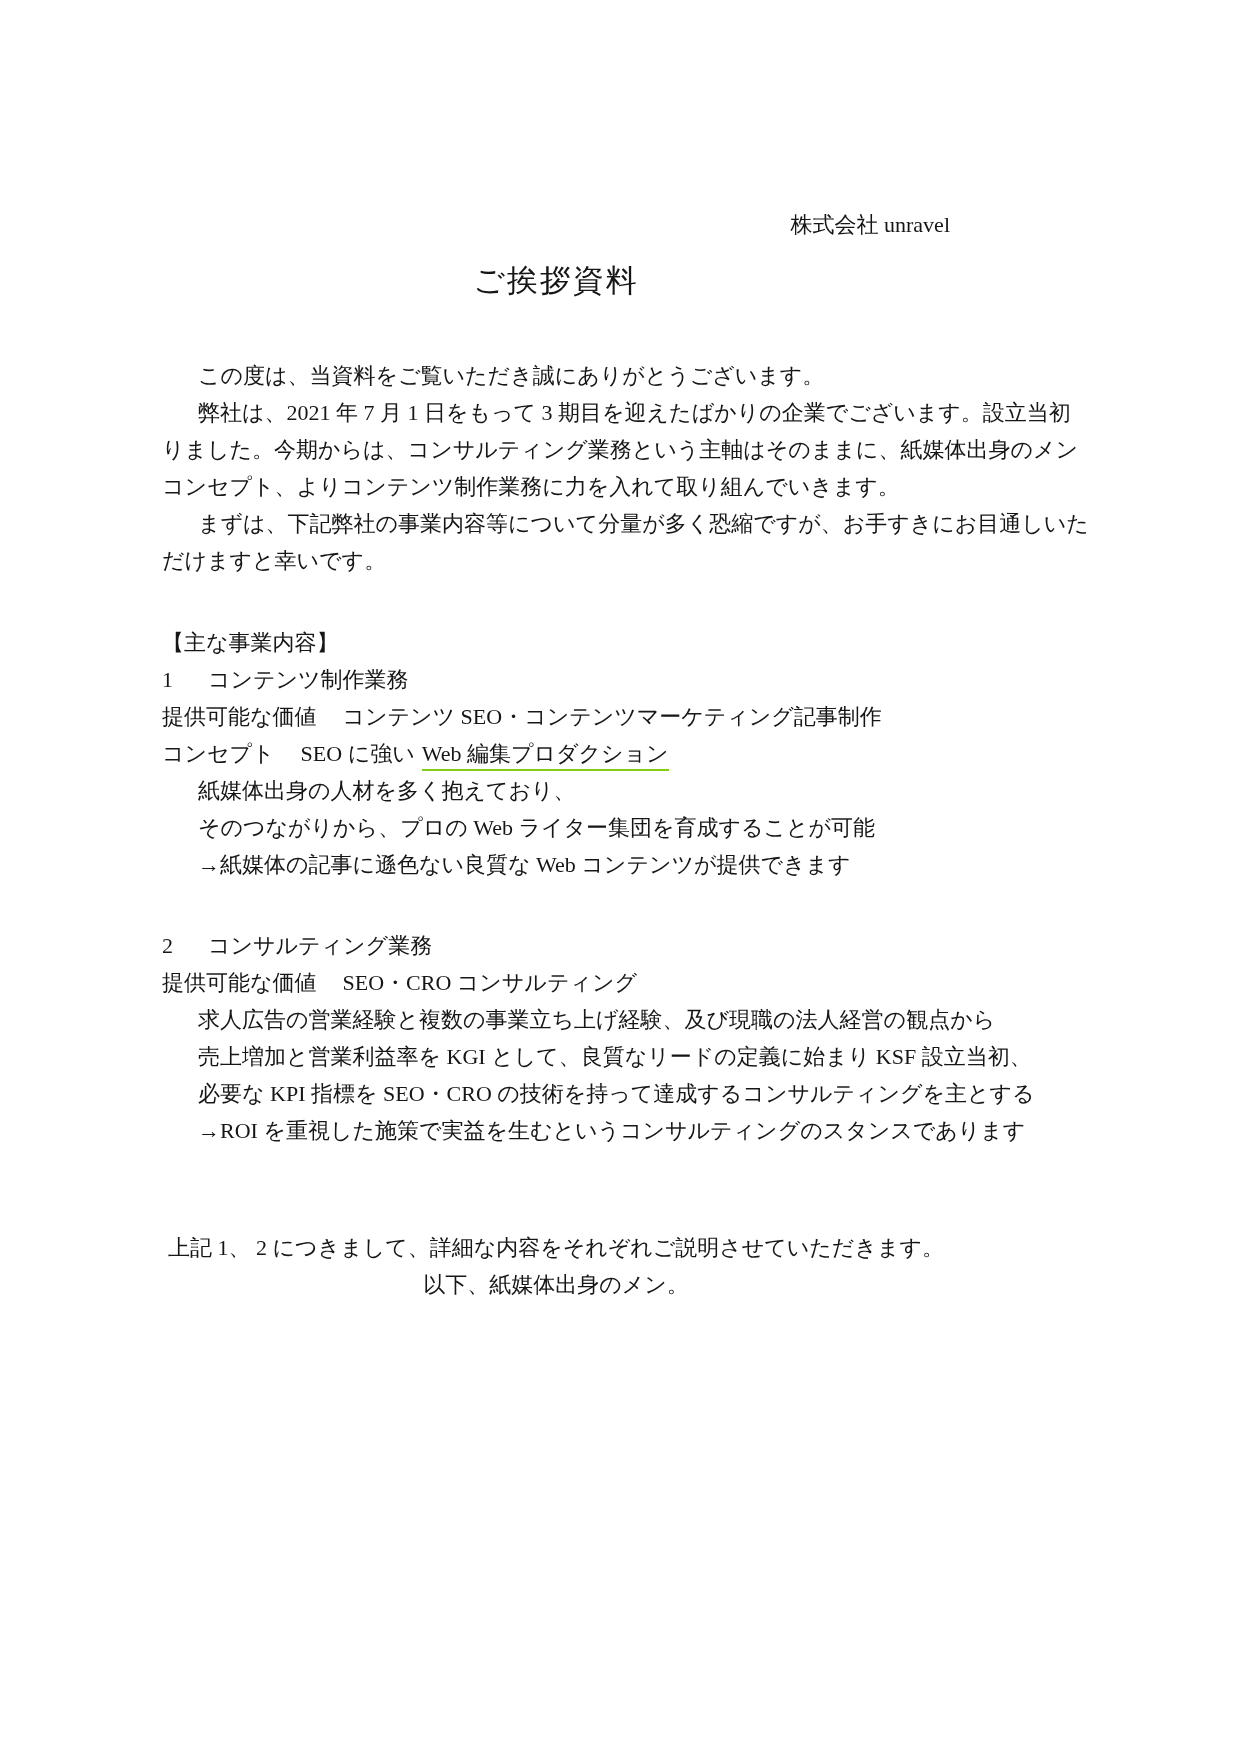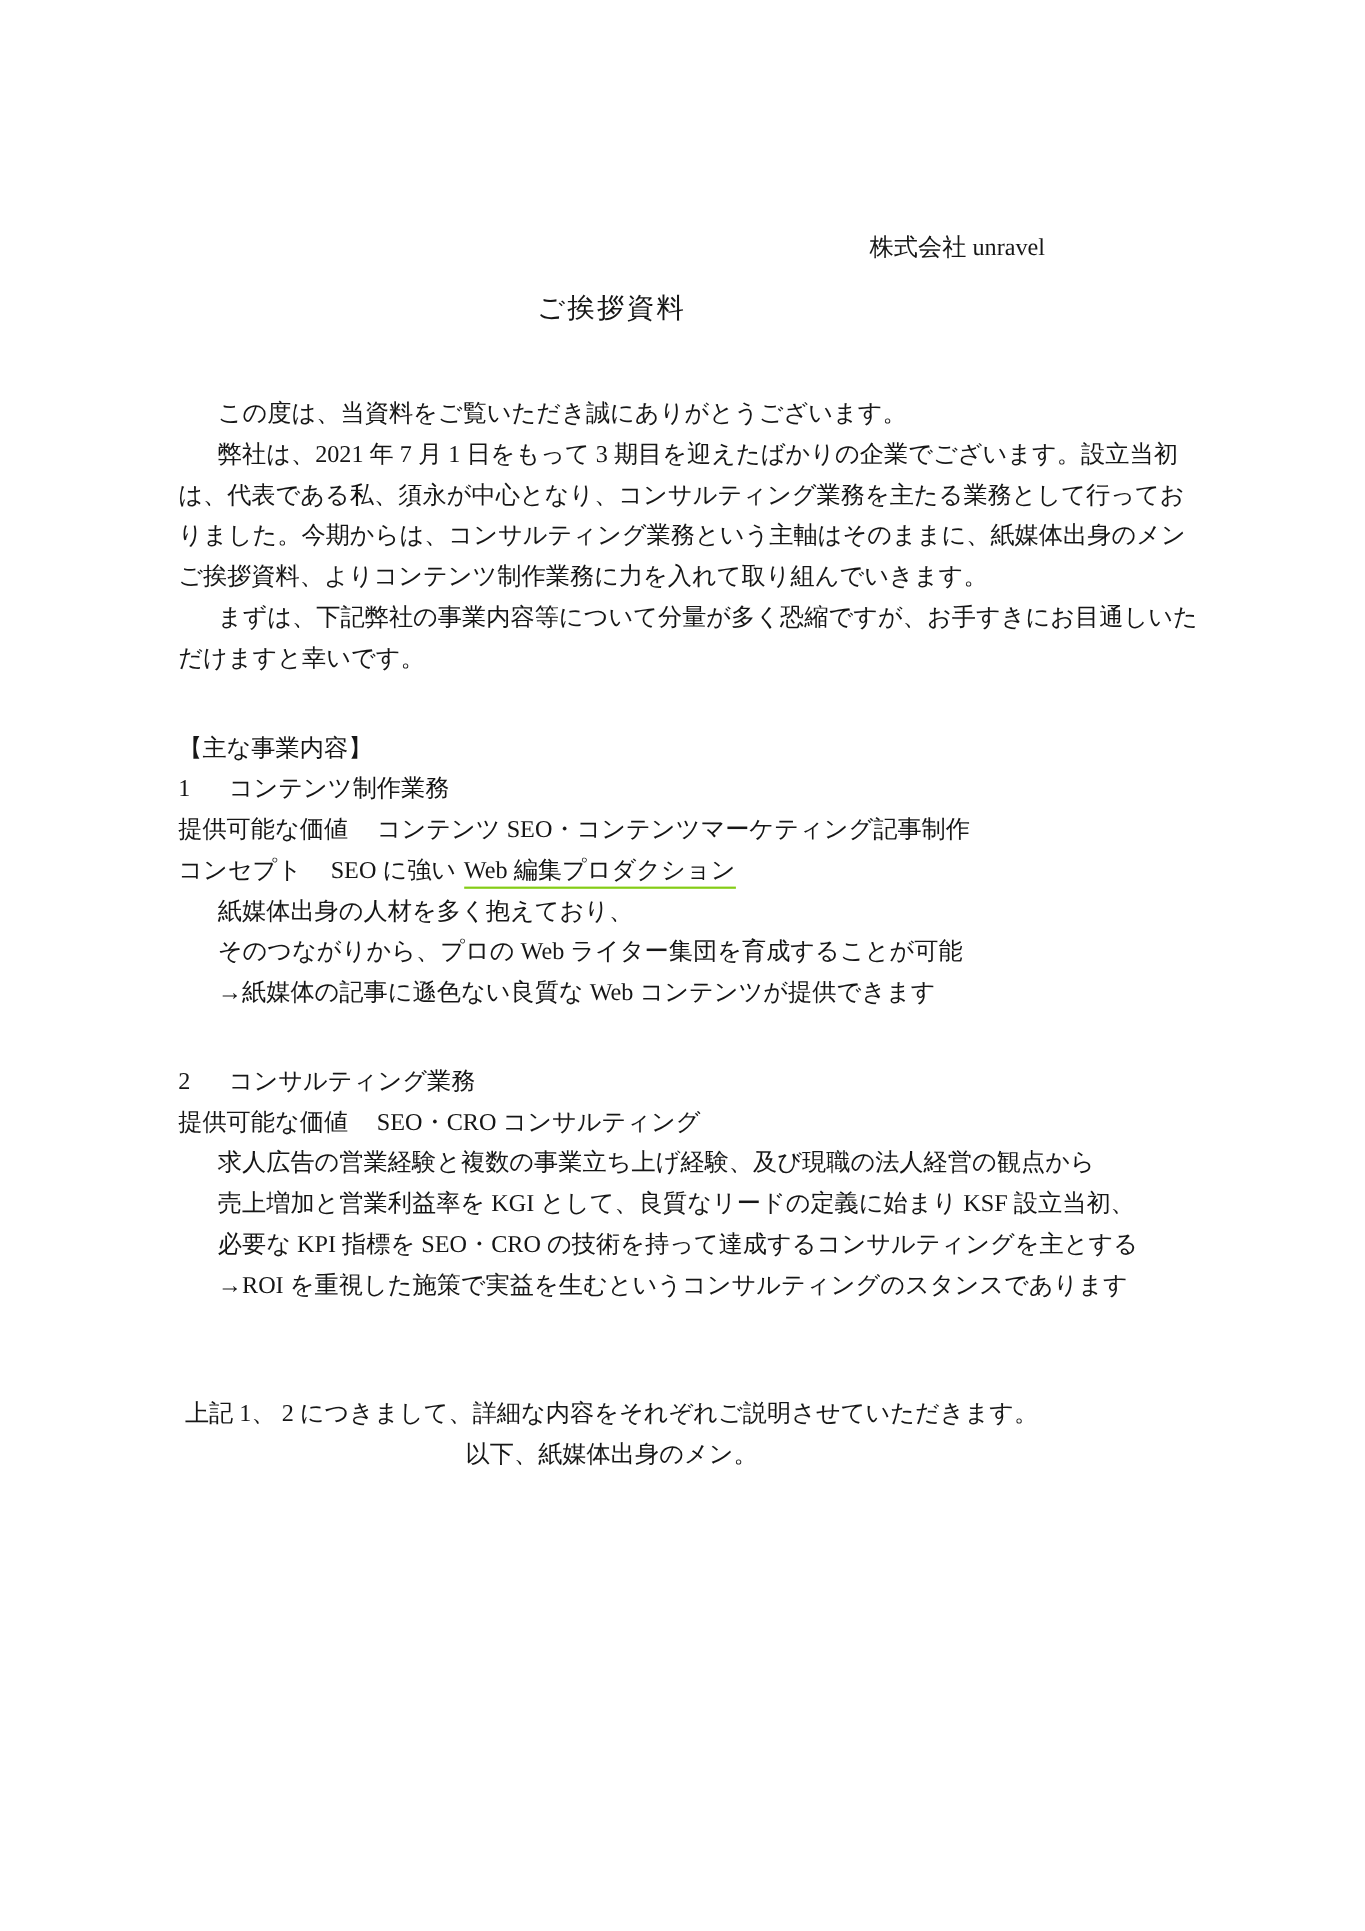--- a/index.html
+++ b/index.html
@@ -19,21 +19,21 @@
     padding:0 170px 0 162px;
     box-sizing:border-box;
   }
   .line{white-space:nowrap;height:37px;}
   .indent{text-indent:36px;}
   .right{text-align:right;}
   .center{text-align:center;white-space:nowrap;}
   .company-line{margin-top:206px;}
   .doc-title{
     margin-top:19px;
-    font-size:25px;
+    font-size:31px;
     text-align:center;
     letter-spacing:2px;
     height:37px;
     white-space:nowrap;
   }
   .intro{margin-top:58px;}
   .section-heading{margin-top:45px;}
   .business-2{margin-top:44px;}
   .closing{margin-top:80px;}
   .num{display:inline-block;width:46px;text-indent:0;}
@@ -50,23 +50,22 @@
 <div class="page">
   <div class="content">
 
     <div class="line right company-line">株式会社 unravel</div>
 
     <div class="doc-title">ご挨拶資料</div>
 
     <div class="intro">
       <div class="line indent">この度は、当資料をご覧いただき誠にありがとうございます。</div>
       <div class="line indent">弊社は、2021 年 7 月 1 日をもって 3 期目を迎えたばかりの企業でございます。設立当初</div>
-      <div class="line">は、代表である私、須永が中心となり、コンサルティング業務を主たる業務として行ってお</div>
       <div class="line">りました。今期からは、コンサルティング業務という主軸はそのままに、紙媒体出身のメン</div>
-      <div class="line">ご挨拶資料、よりコンテンツ制作業務に力を入れて取り組んでいきます。</div>
+      <div class="line">コンセプト、よりコンテンツ制作業務に力を入れて取り組んでいきます。</div>
       <div class="line indent">まずは、下記弊社の事業内容等について分量が多く恐縮ですが、お手すきにお目通しいた</div>
       <div class="line">だけますと幸いです。</div>
     </div>
 
     <div class="line section-heading">【主な事業内容】</div>
 
     <div class="business-1">
       <div class="line">
         <span class="num">1</span><span>コンテンツ制作業務</span>
       </div>

